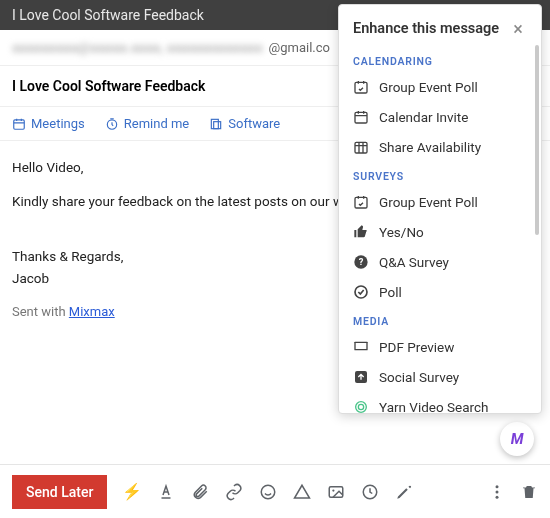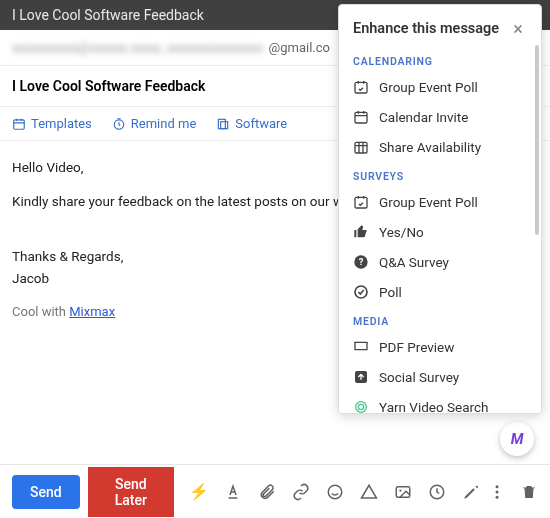--- a/index.html
+++ b/index.html
@@ -45,21 +45,21 @@
 </div>
 
 <div class="subject">I Love Cool Software Feedback</div>
 
 <div class="toolbar">
   <div class="tool-item">
     <svg viewBox="0 0 24 24" fill="none" stroke="#3b6fc7" stroke-width="2">
         <rect x="3" y="5" width="18" height="16" rx="2"></rect>
         <path d="M8 3v4M16 3v4M3 10h18"></path>
       </svg>
-    <span>Templates</span>
+    <span>Meetings</span>
   </div>
   <div class="tool-item">
     <svg viewBox="0 0 24 24" fill="none" stroke="#3b6fc7" stroke-width="2">
         <circle cx="12" cy="13" r="8"></circle>
         <path d="M12 9v4l2 2M9 3h6"></path>
       </svg>
     <span>Remind me</span>
   </div>
   <div class="tool-item">
     <svg viewBox="0 0 24 24" fill="none" stroke="#3b6fc7" stroke-width="2">
@@ -70,28 +70,27 @@
   </div>
 </div>
 
 <div class="body-area">
   <p>Hello Video,</p>
   <p>Kindly share your feedback on the latest posts on our w</p>
   <br>
   <p style="margin-bottom:2px">Thanks &amp; Regards,</p>
   <p>Jacob</p>
   <p class="sent-with">
-    <span>Cool with </span><a href="#">Mixmax</a>
+    <span>Sent with </span><a href="#">Mixmax</a>
   </p>
 </div>
 
 <div class="mixmax-fab">M</div>
 
 <div class="bottom-bar">
-  <button class="btn-send">Send</button>
   <button class="btn-later">Send Later</button>
   <div class="fmt-icons">
     <span class="ic" style="font-size:16px;">⚡</span>
     <svg viewBox="0 0 24 24" fill="none" stroke="currentColor" stroke-width="2">
         <path d="M6 20h12M8 16L12 4l4 12M9.5 12h5"></path>
       </svg>
     <svg viewBox="0 0 24 24" fill="none" stroke="currentColor" stroke-width="2">
         <path d="M21 11l-8.5 8.5a5 5 0 01-7-7L14 4a3.5 3.5 0 015 5l-8.5 8.5a2 2 0 01-3-3L15 7"></path>
       </svg>
     <svg viewBox="0 0 24 24" fill="none" stroke="currentColor" stroke-width="2">

